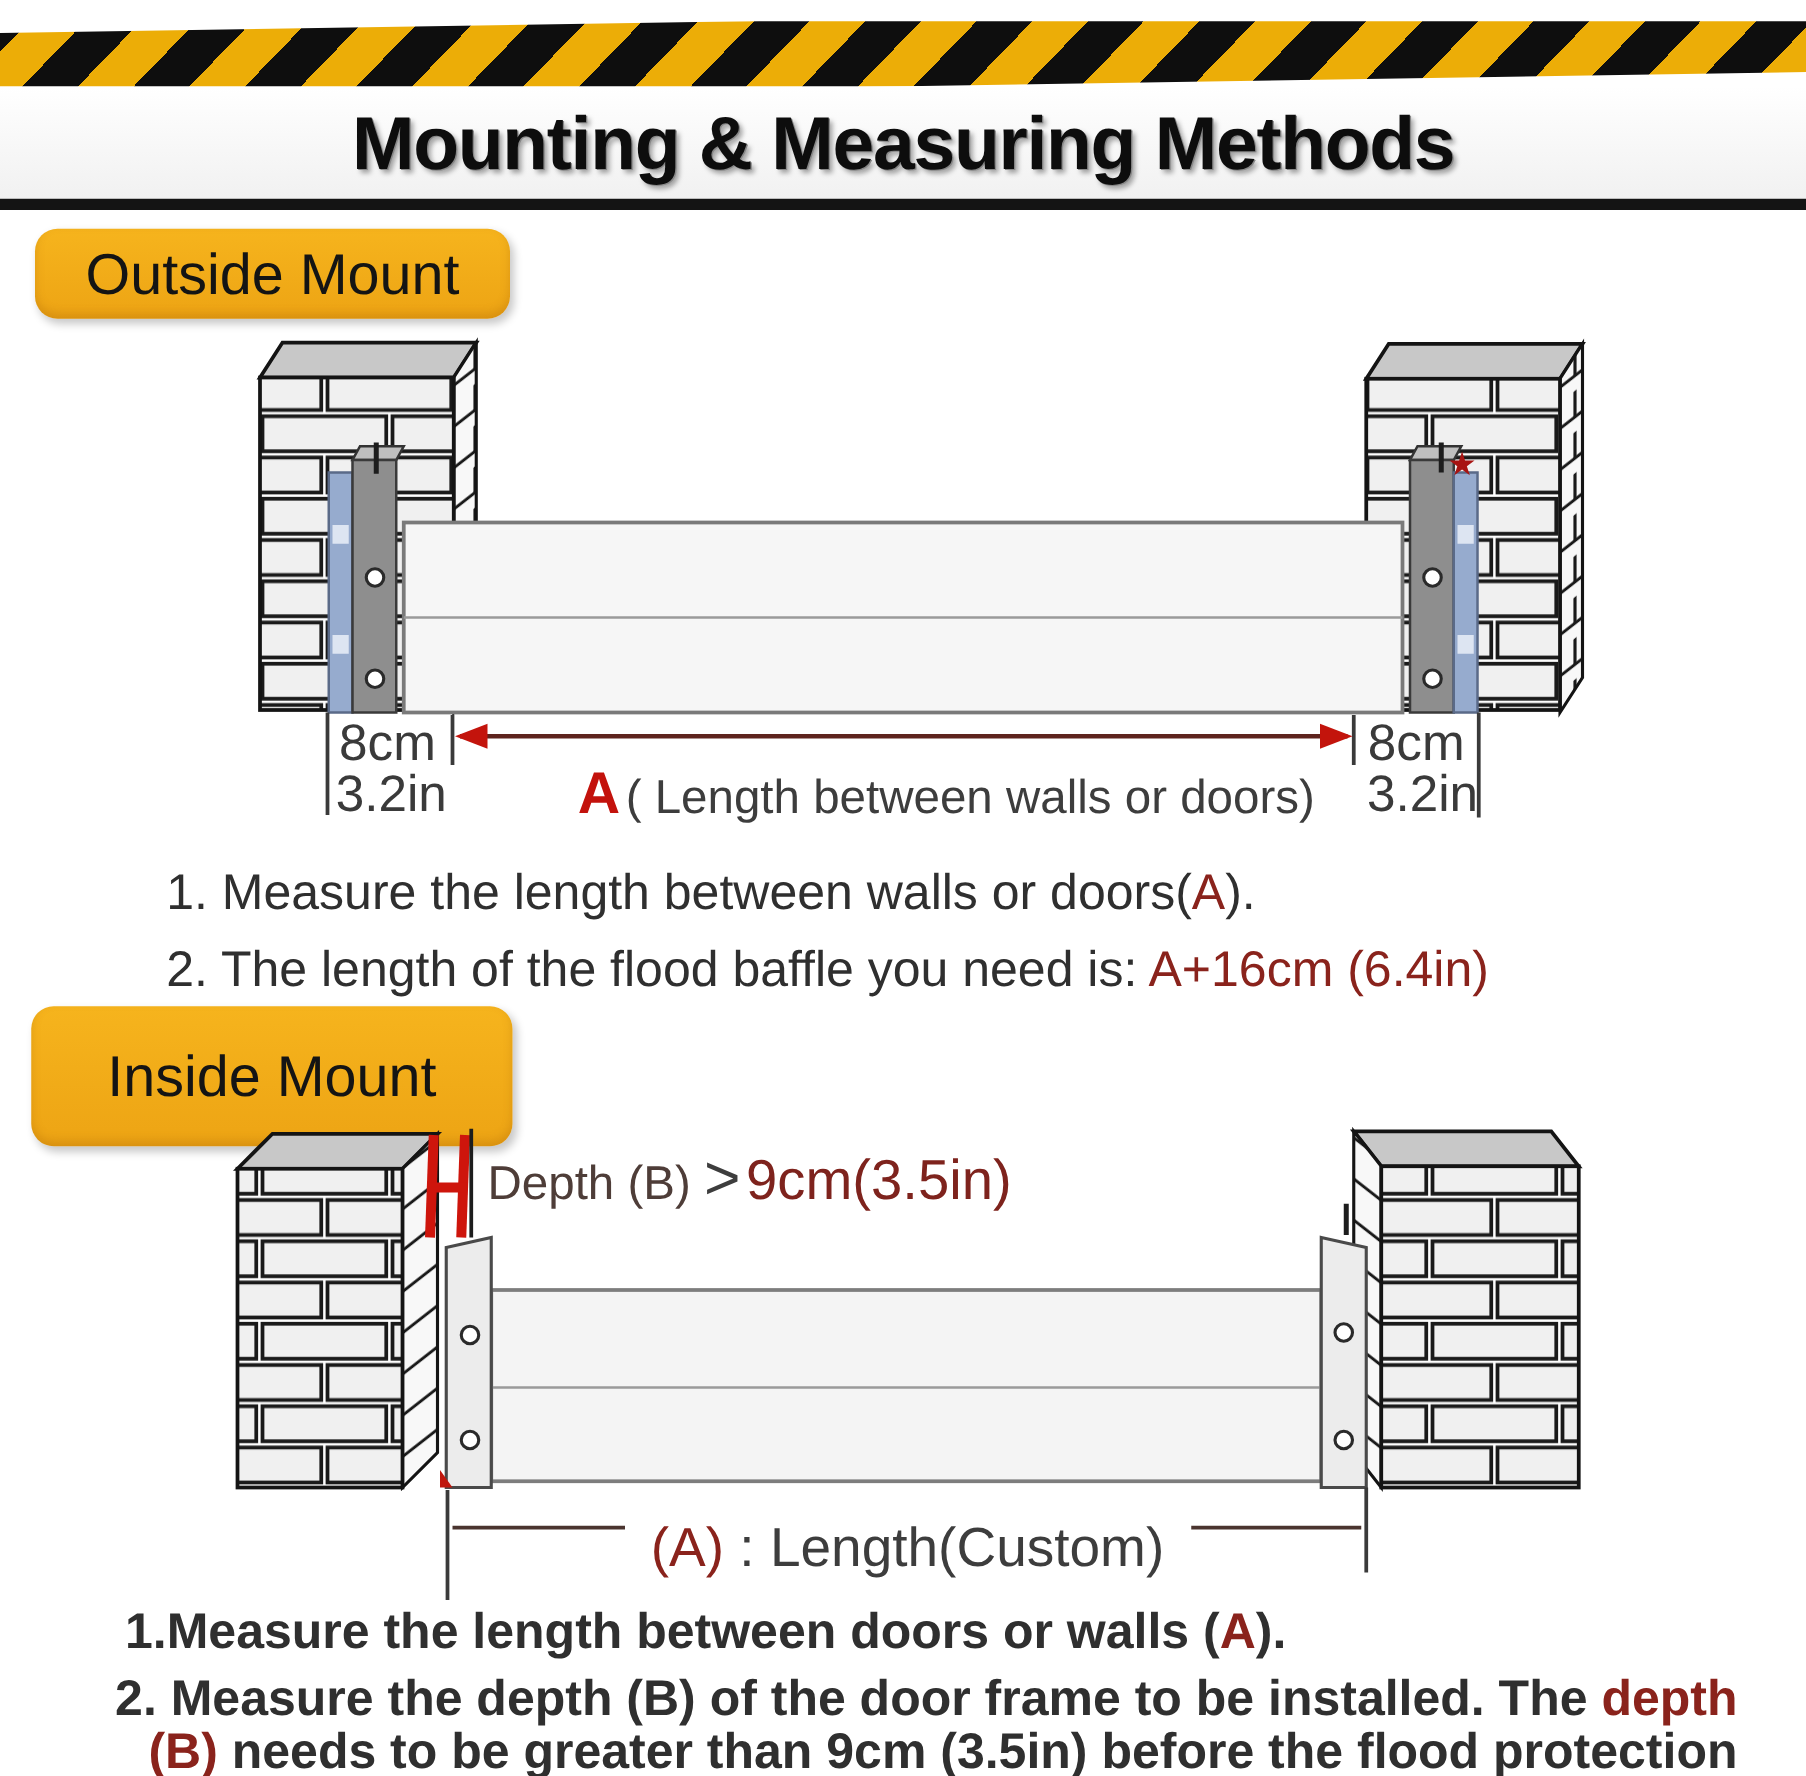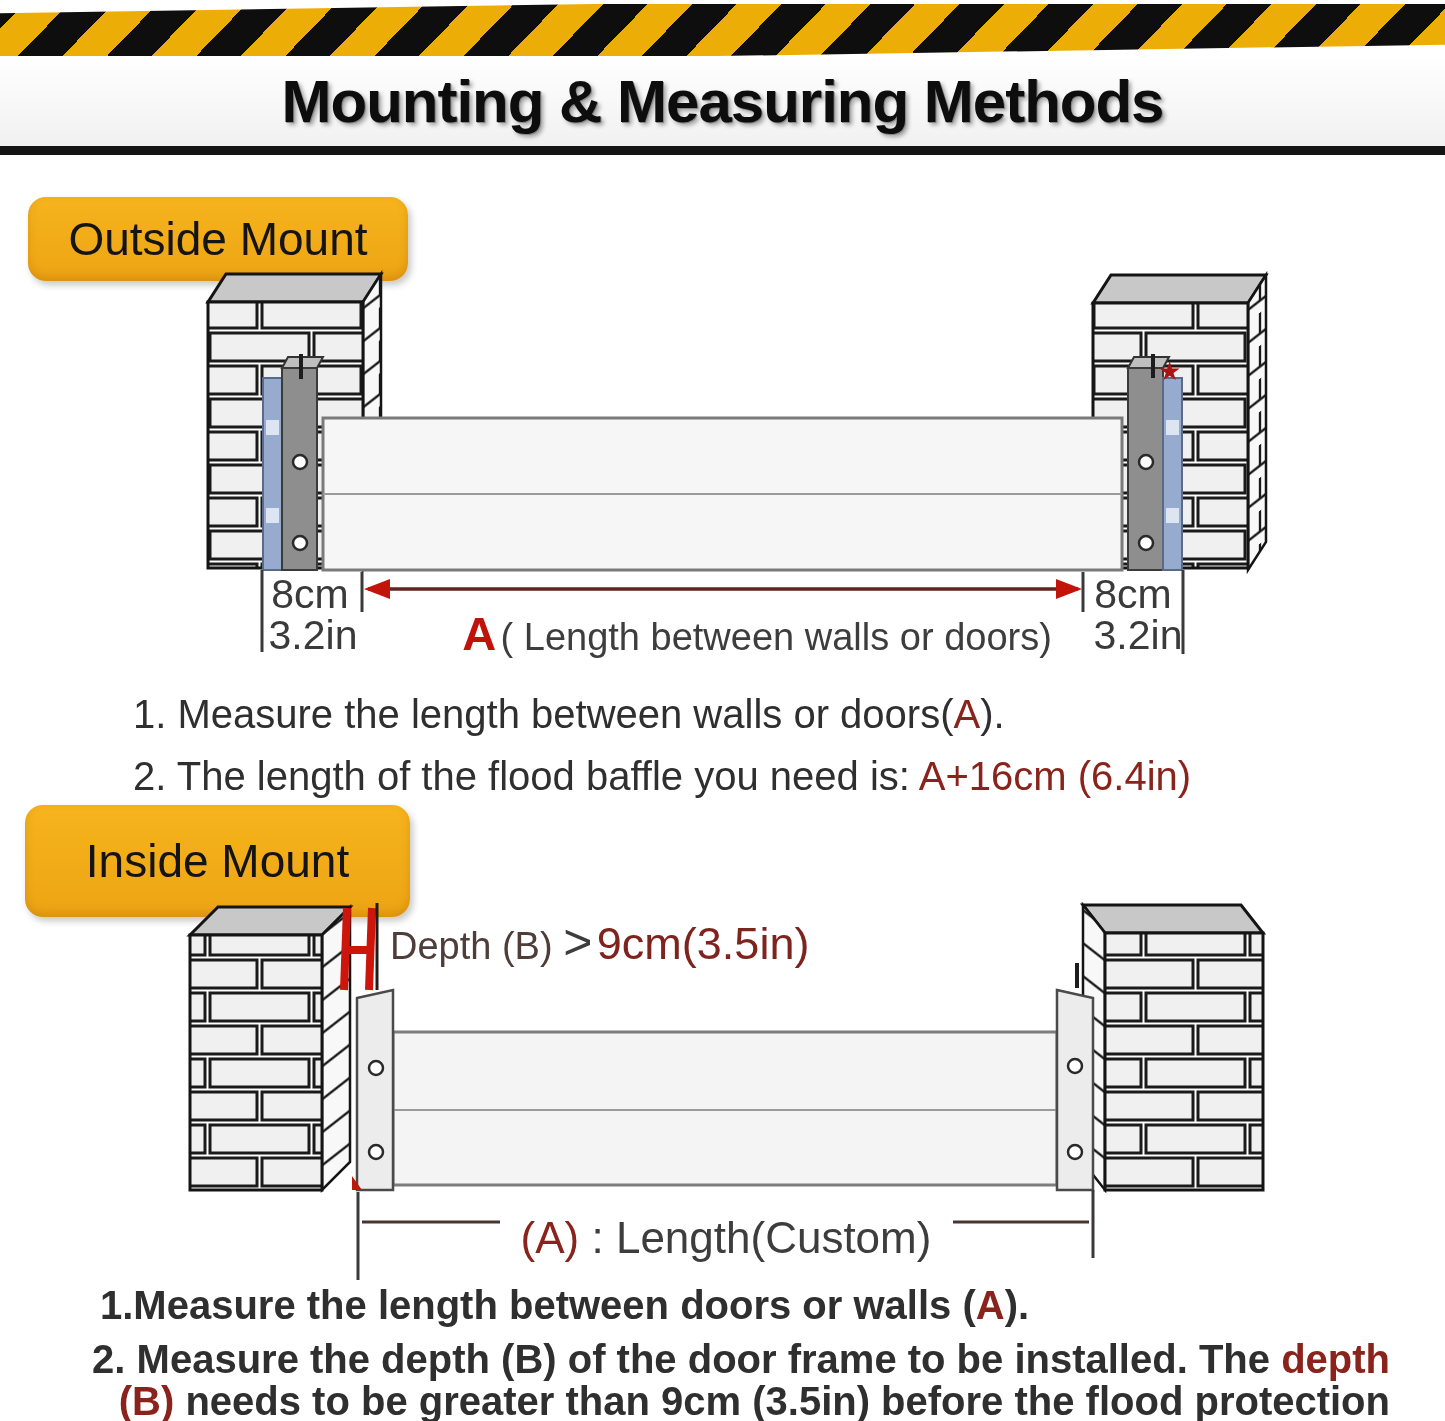--- a/index.html
+++ b/index.html
@@ -1,21 +1,21 @@
 <!DOCTYPE html>
 <html><head>
 <meta charset="utf-8">
 <style>
   html,body{margin:0;padding:0;background:#ffffff;}
   .page{
     position:relative;width:1445px;height:1421px;background:#fff;overflow:hidden;
     font-family:"Liberation Sans", sans-serif;color:#2e2e2e;
   }
   
-  .banner{position:absolute;top:4px;left:0;width:1445px;height:152px;overflow:hidden;background:#fff;}
+  .banner{position:absolute;top:17px;left:0;width:1445px;height:152px;overflow:hidden;background:#fff;}
   .stripes{
     position:absolute;top:-2px;left:-30px;right:-30px;height:54px;
     background:repeating-linear-gradient(135deg,#0e0e0e 0 32px,#ecad07 32px 64px);
     transform:rotate(-0.9deg);transform-origin:50% 50%;
   }
   .titleband{
     position:absolute;top:52px;left:0;width:1445px;height:90px;
     background:linear-gradient(180deg,#ffffff,#f1f1f1);
     display:flex;align-items:center;justify-content:center;
   }
@@ -25,21 +25,21 @@
     white-space:nowrap;
   }
   .blackbar{position:absolute;top:142px;left:0;width:1445px;height:9px;background:#141414;}
   
   .badge{
     position:absolute;display:flex;align-items:center;justify-content:center;
     background:linear-gradient(180deg,#f6b41d,#eda414);
     border-radius:18px;color:#141414;font-size:46px;
     box-shadow:3px 4px 7px rgba(0,0,0,0.22), inset 0 -4px 8px rgba(150,84,0,0.25);
   }
-  .badge-outside{left:28px;top:197px;width:380px;height:84px;}
+  .badge-outside{left:28px;top:183px;width:380px;height:72px;}
   .badge-inside{left:25px;top:805px;width:385px;height:112px;}
   
   svg{position:absolute;left:0;display:block;font-family:"Liberation Sans", sans-serif;}
   .svg1{top:260px;}
   .svg2{top:895px;}
   
   .instr{position:absolute;font-size:40px;color:#2f2f2f;}
   .instr p{margin:0 0 14px 0;line-height:48px;}
   .instr-outside{left:133px;top:690px;width:1250px;}
   .instr-bottom{left:55px;top:1284px;width:1335px;}

